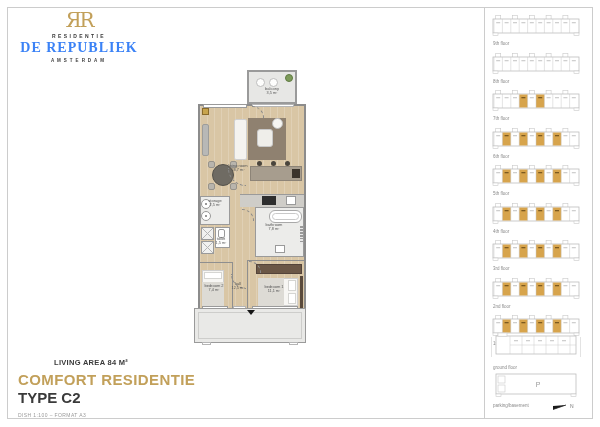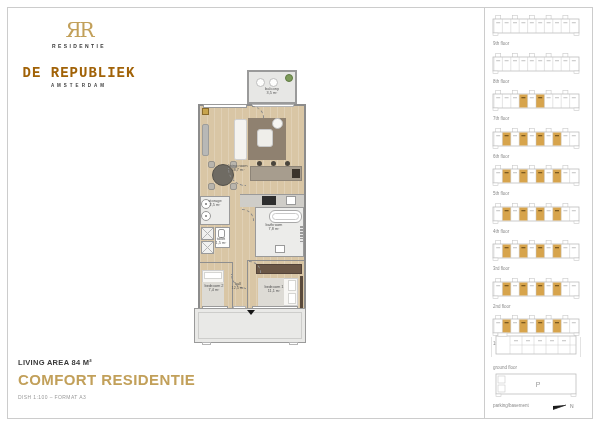--- a/index.html
+++ b/index.html
@@ -2,29 +2,29 @@
 <html><head>
 <meta charset="utf-8">
 <style>
   html,body{margin:0;padding:0;background:#ffffff;}
   body{width:600px;height:427px;overflow:hidden;font-family:"Liberation Sans",sans-serif;position:relative;}
   .sheet{position:absolute;inset:0;background:#fff;}
   .frame{position:absolute;left:7px;top:7px;right:7px;bottom:8px;border:1px solid #cccccc;}
   .divider{position:absolute;left:484px;top:8px;bottom:9px;width:1px;background:#cccccc;}
 
   
-  .logo{position:absolute;left:14px;top:20px;width:130px;text-align:center;color:#3a3a3a;}
+  .logo{position:absolute;left:14px;top:10px;width:130px;text-align:center;color:#3a3a3a;}
   .logo .mono{font-family:"DejaVu Serif",serif;font-size:20px;letter-spacing:-2px;color:#c2a05a;line-height:1;}
   .logo .res{font-size:5px;letter-spacing:2.4px;font-weight:bold;margin-top:3px;}
-  .logo .nm{font-family:Liberation Mono, monospace;font-size:14px;font-weight:bold;letter-spacing:1px;color:#a16207;margin-top:16px;white-space:nowrap;}
+  .logo .nm{font-family:Liberation Serif, serif;font-size:14px;font-weight:bold;letter-spacing:1px;color:#3b82f6;margin-top:1px;white-space:nowrap;}
   .logo .city{font-size:4.5px;letter-spacing:3px;font-weight:bold;margin-top:2px;}
 
   
   .titleblock{position:absolute;left:18px;top:358px;}
-  .tb-area{font-size:7.5px;font-weight:bold;color:#3a3a3a;letter-spacing:.3px;}
+  .tb-area{font-size:7.5px;font-weight:bold;color:#3a3a3a;letter-spacing:.3px;margin-left:36px;}
   .tb-cat{font-size:15px;font-weight:bold;color:#c2a05a;letter-spacing:.4px;margin-top:4px;}
   .tb-type{font-size:15px;font-weight:bold;color:#3a3a3a;margin-top:1px;}
   .tb-meta{font-size:5px;color:#9a9a9a;margin-top:6px;letter-spacing:.4px;}
 
   
   #plan{position:absolute;left:190px;top:64px;width:122px;height:284px;}
   .wood{background:#d9c6a5;background-image:repeating-linear-gradient(90deg,rgba(255,255,255,.18) 0 1px,rgba(0,0,0,0) 1px 7px);}
   #balcony{position:absolute;left:57px;top:6px;width:50px;height:34px;background:#e7e7e5;border:2px solid #9a9a9a;box-sizing:border-box;}
   .bchair{position:absolute;width:9px;height:9px;border-radius:50%;background:#fdfdfc;border:1px solid #bdbdbd;box-sizing:border-box;}
   .plant{position:absolute;width:8px;height:8px;border-radius:50%;background:#7d9b5a;border:1px solid #5f7a42;box-sizing:border-box;}
@@ -209,20 +209,21 @@
     </div>
     <div class="rlabel" style="left:84px;top:220px;">
       <span class="nm">bedroom 1</span>
       <span class="ar">11,1 m²</span>
     </div>
   </div>
 
   <div class="titleblock">
     <div class="tb-area">LIVING AREA 84 M²</div>
     <div class="tb-cat">COMFORT RESIDENTIE</div>
+    <div class="tb-type">TYPE C2</div>
     <div class="tb-meta">DISH 1:100  –  FORMAT A3</div>
   </div>
 
   <div id="floors">
       <div class="floor-row"><svg width="92" height="24">
           <rect x="5.7" y="1.5" width="5" height="4" fill="#fff" stroke="#c9c9c9" stroke-width="0.6"></rect>
           <rect x="22.5" y="1.5" width="5" height="4" fill="#fff" stroke="#c9c9c9" stroke-width="0.6"></rect>
           <rect x="39.3" y="1.5" width="5" height="4" fill="#fff" stroke="#c9c9c9" stroke-width="0.6"></rect>
           <rect x="56.1" y="1.5" width="5" height="4" fill="#fff" stroke="#c9c9c9" stroke-width="0.6"></rect>
           <rect x="72.9" y="1.5" width="5" height="4" fill="#fff" stroke="#c9c9c9" stroke-width="0.6"></rect>

